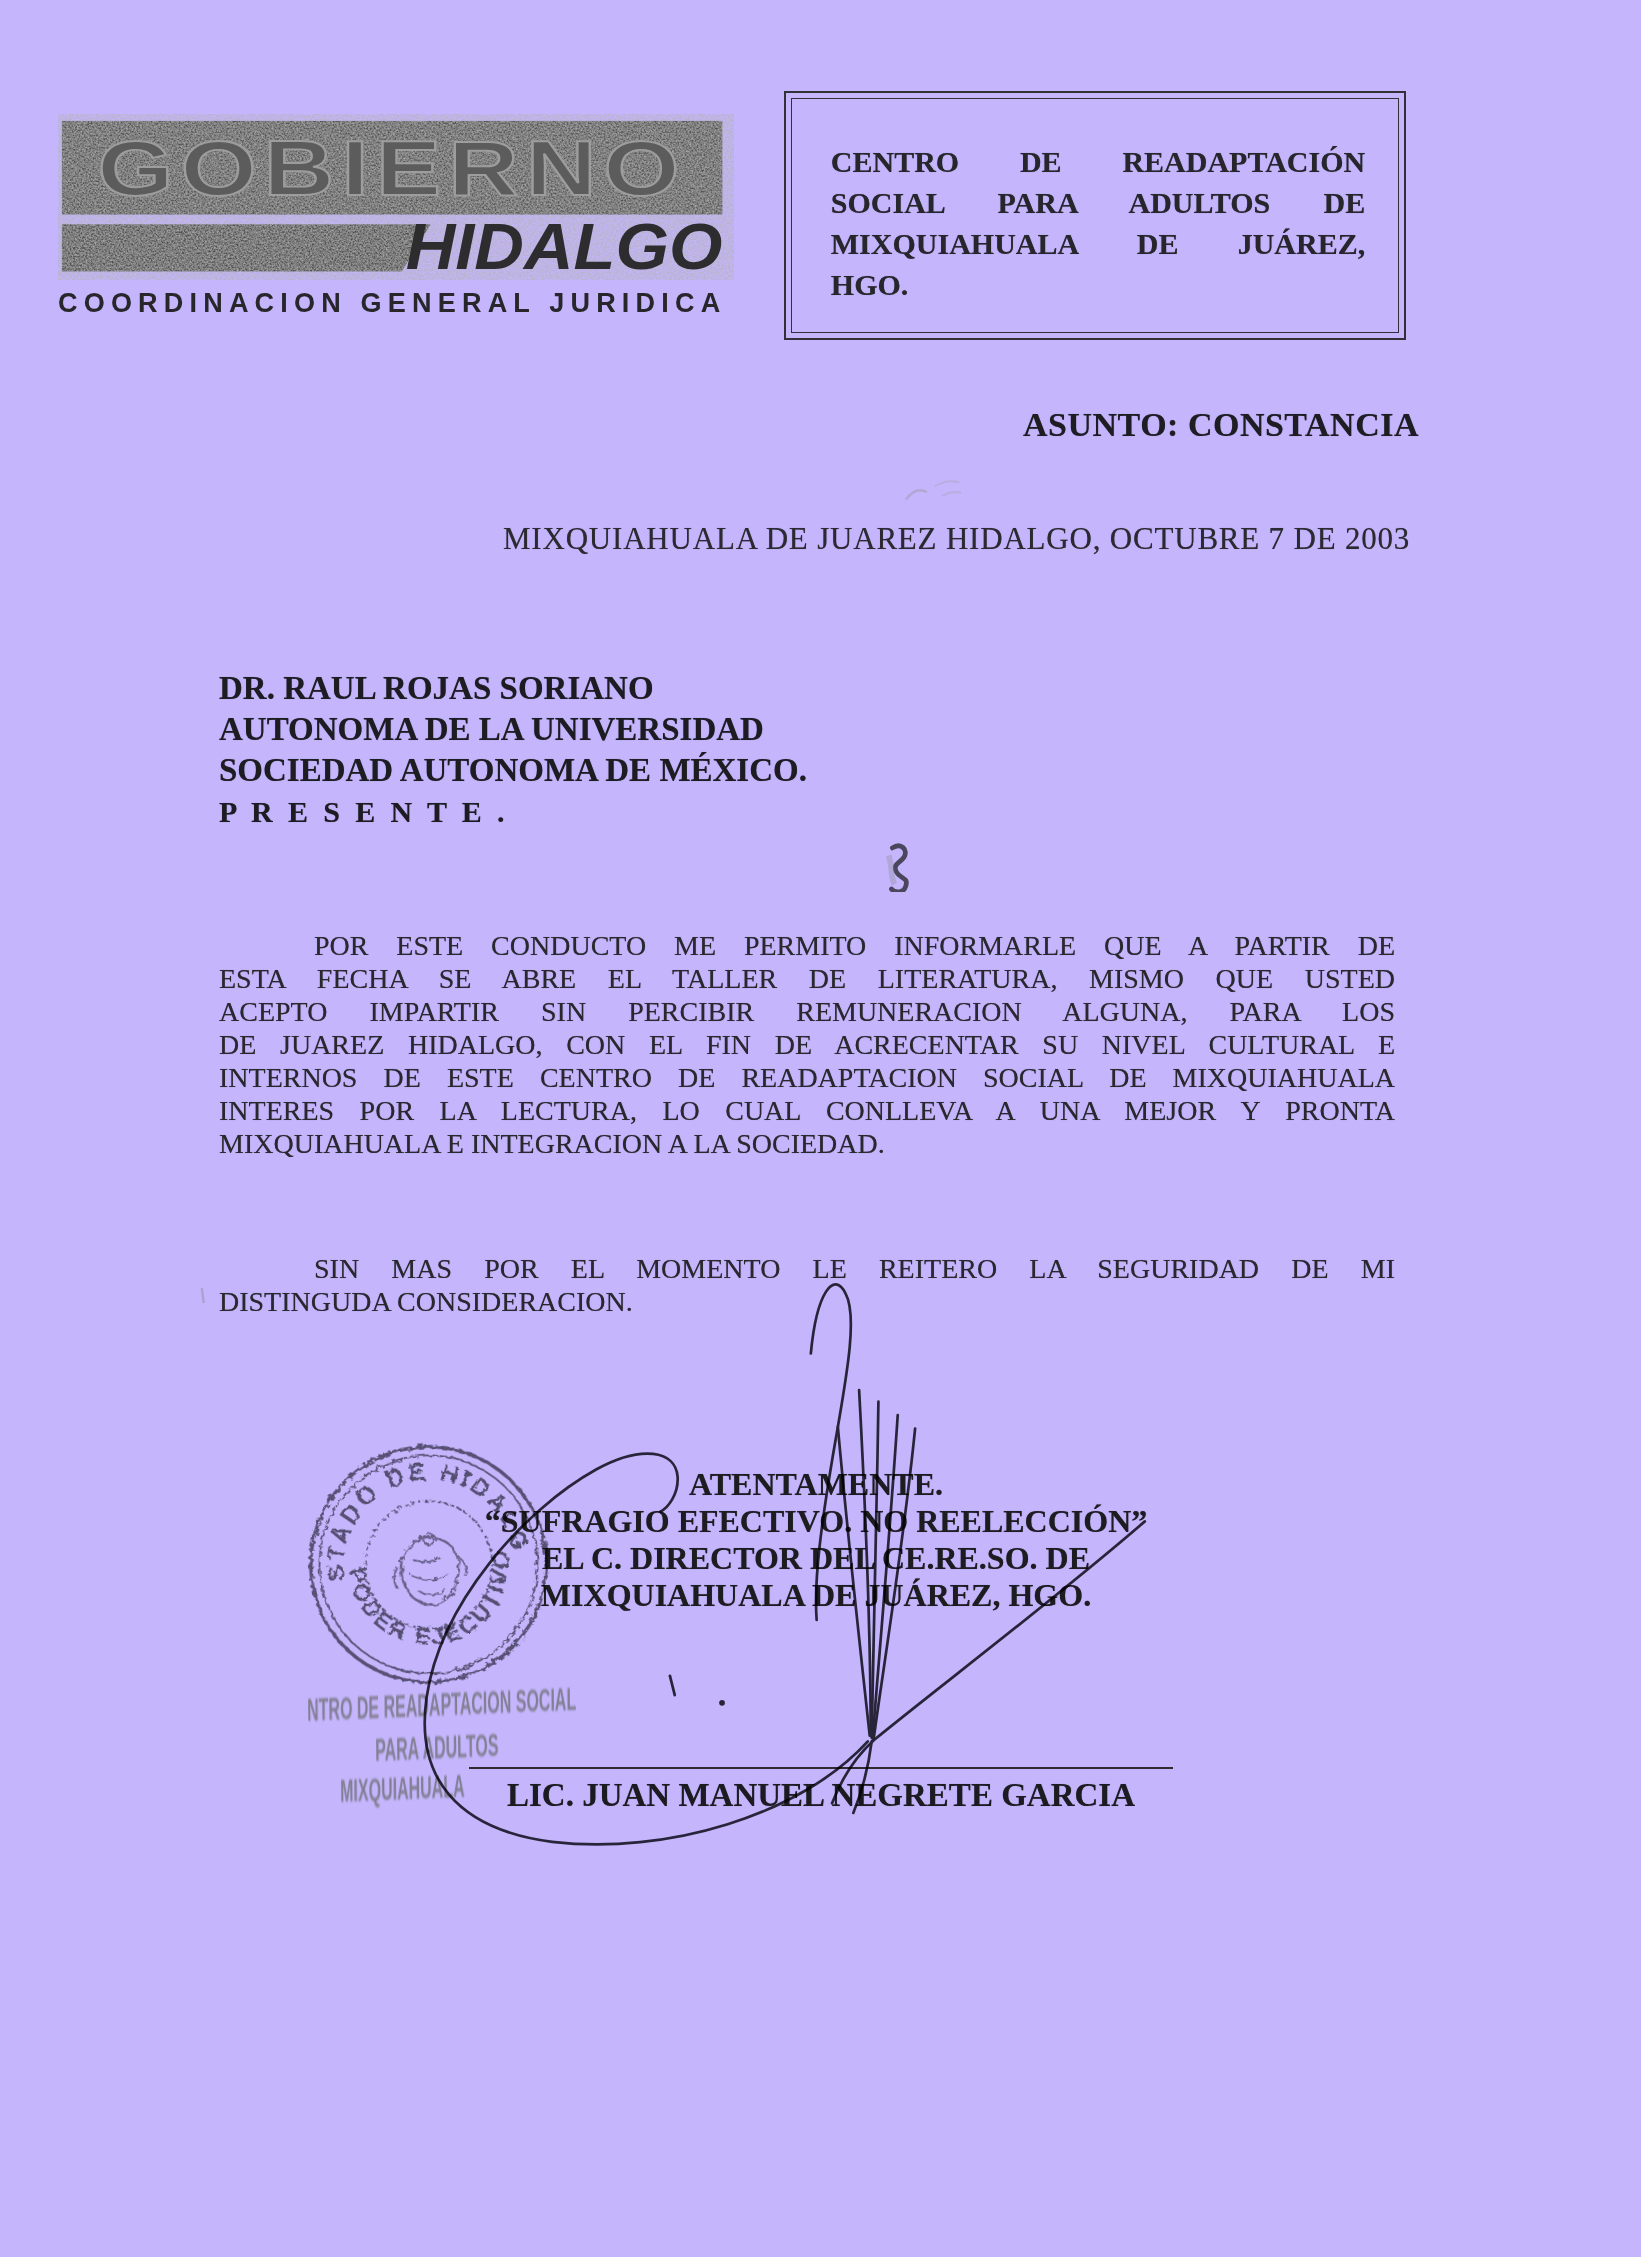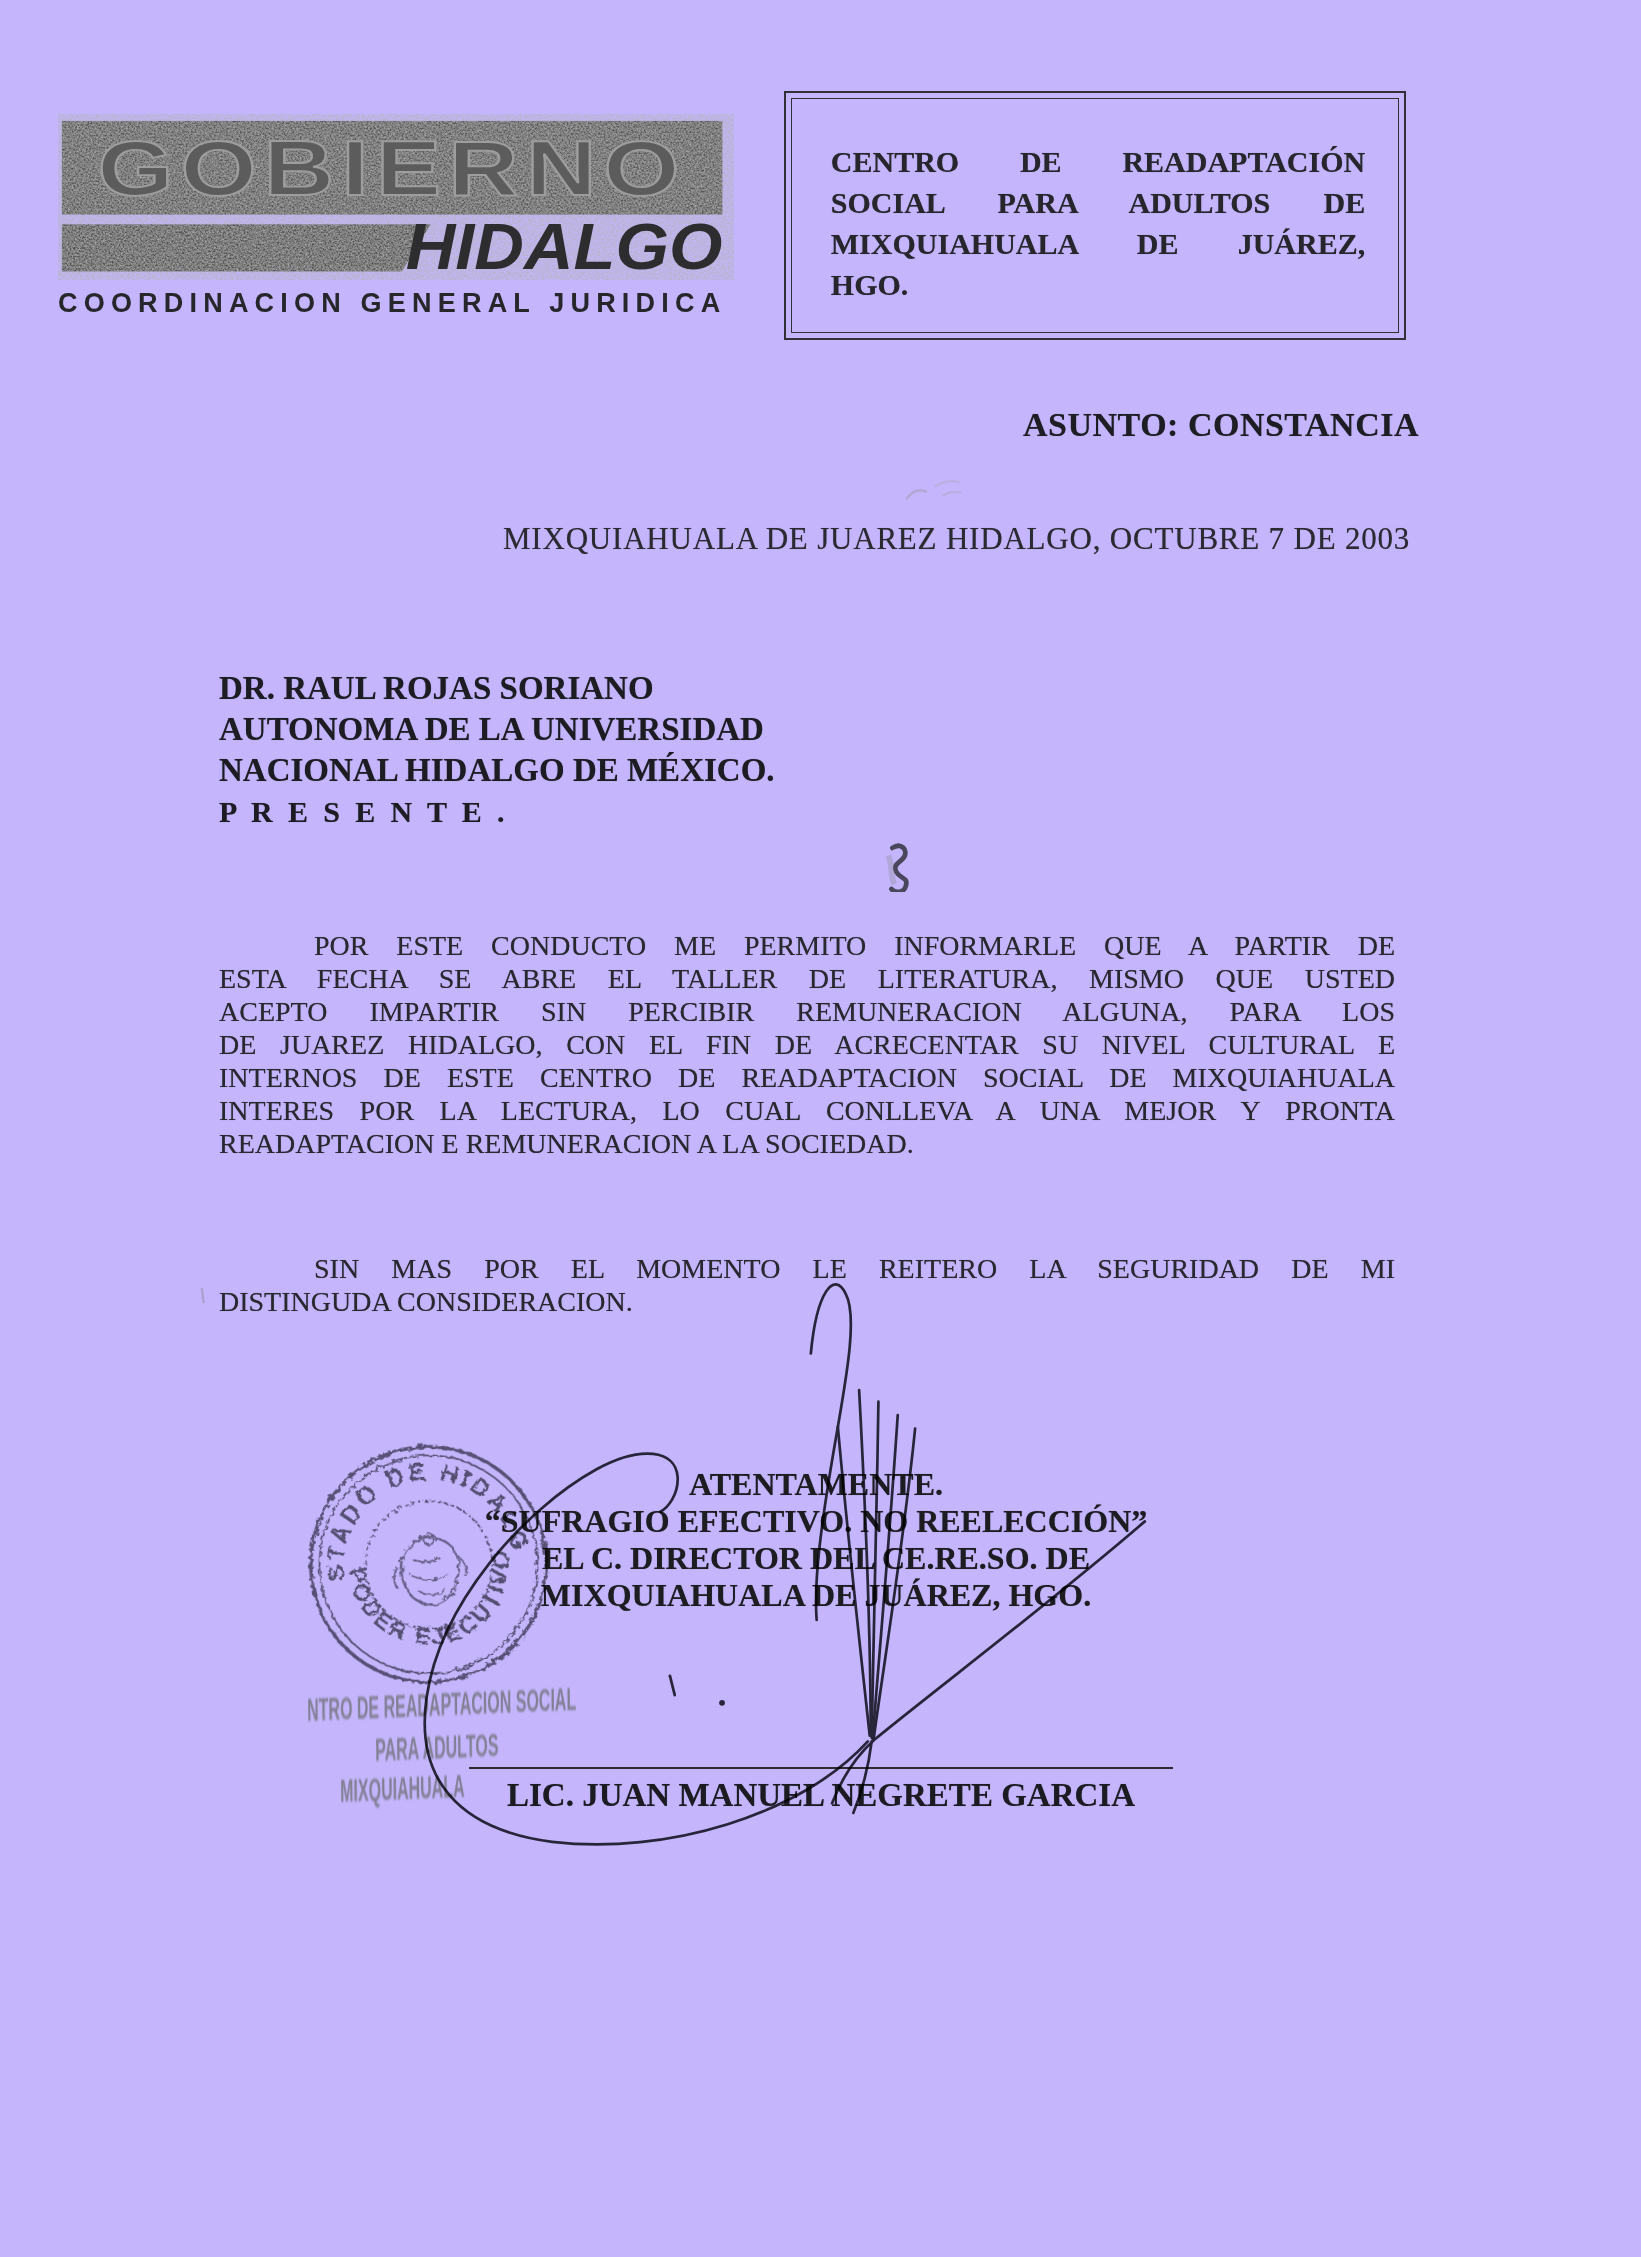--- a/index.html
+++ b/index.html
@@ -70,37 +70,37 @@
   <svg class="abs" style="left:898px;top:471px;" width="77" height="43" viewBox="0 0 80 45">
     <path d="M 8,30 q 10,-14 22,-8" stroke="#9a9aa0" stroke-width="2.5" fill="none" opacity=".45"></path>
     <path d="M 38,16 q 14,-8 26,-4 M 46,26 q 10,-6 20,-3" stroke="#a6a6ac" stroke-width="2" fill="none" opacity=".38"></path>
   </svg>
 
   <div class="abs dateline soft">MIXQUIAHUALA DE JUAREZ HIDALGO, OCTUBRE 7 DE 2003</div>
 
   <div class="abs recipient">
     <div class="soft">DR. RAUL ROJAS SORIANO</div>
     <div class="soft">AUTONOMA DE LA UNIVERSIDAD</div>
-    <div class="soft">NACIONAL HIDALGO DE MÉXICO.</div>
+    <div class="soft">SOCIEDAD AUTONOMA DE MÉXICO.</div>
     <div class="soft presente">P R E S E N T E .</div>
   </div>
 
   <svg class="abs" style="left:879px;top:842px;" width="44" height="50" viewBox="0 0 46 52">
     <path d="M 14,6 c 9,-6 17,2 12,10 c -4,6 -12,7 -8,15 c 4,8 13,5 10,15 c -2,7 -11,8 -15,3" stroke="#2c2c33" stroke-width="5" fill="none" stroke-linecap="round" opacity=".8"></path>
     <path d="M 10,14 c 4,10 2,22 6,30" stroke="#8b8b92" stroke-width="6" fill="none" opacity=".35"></path>
   </svg>
 
   <div class="abs bodyblock" style="top:929px;">
     <div class="jl indent soft">POR ESTE CONDUCTO ME PERMITO INFORMARLE QUE A PARTIR DE</div>
     <div class="jl soft">ESTA FECHA SE ABRE EL TALLER DE LITERATURA, MISMO QUE USTED</div>
     <div class="jl soft">ACEPTO IMPARTIR SIN PERCIBIR REMUNERACION ALGUNA, PARA LOS</div>
     <div class="jl soft">DE JUAREZ HIDALGO, CON EL FIN DE ACRECENTAR SU NIVEL CULTURAL E</div>
     <div class="jl soft">INTERNOS DE ESTE CENTRO DE READAPTACION SOCIAL DE MIXQUIAHUALA</div>
     <div class="jl soft">INTERES POR LA LECTURA, LO CUAL CONLLEVA A UNA MEJOR Y PRONTA</div>
-    <div class="plain soft">READAPTACION E REMUNERACION A LA SOCIEDAD.</div>
+    <div class="plain soft">MIXQUIAHUALA E INTEGRACION A LA SOCIEDAD.</div>
   </div>
 
   <svg class="abs" style="left:196px;top:1286px;" width="13.5" height="21" viewBox="0 0 14 22">
     <path d="M 6,2 L 8,18" stroke="#85858c" stroke-width="2.5" opacity=".4"></path>
   </svg>
 
   <div class="abs bodyblock" style="top:1252px;">
     <div class="jl indent soft">SIN MAS POR EL MOMENTO LE REITERO LA SEGURIDAD DE MI</div>
     <div class="plain soft">DISTINGUDA CONSIDERACION.</div>
   </div>

